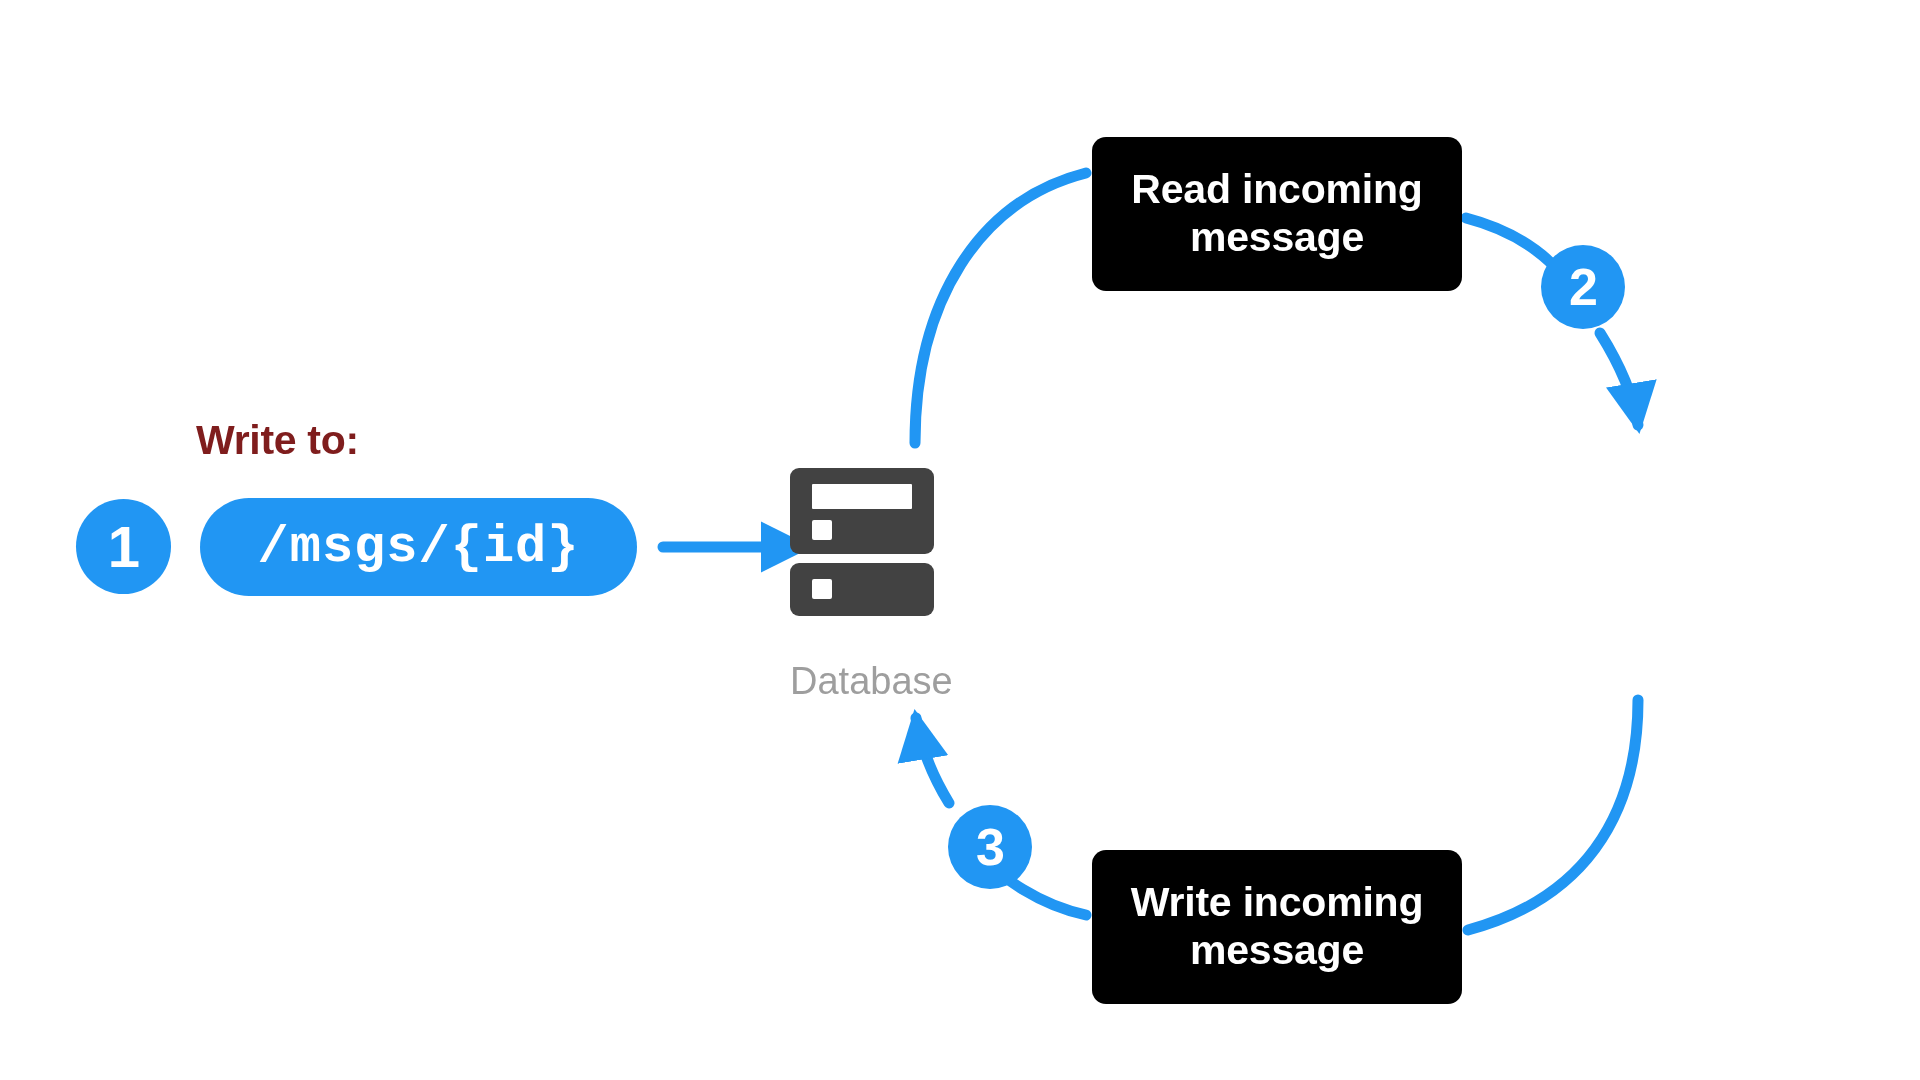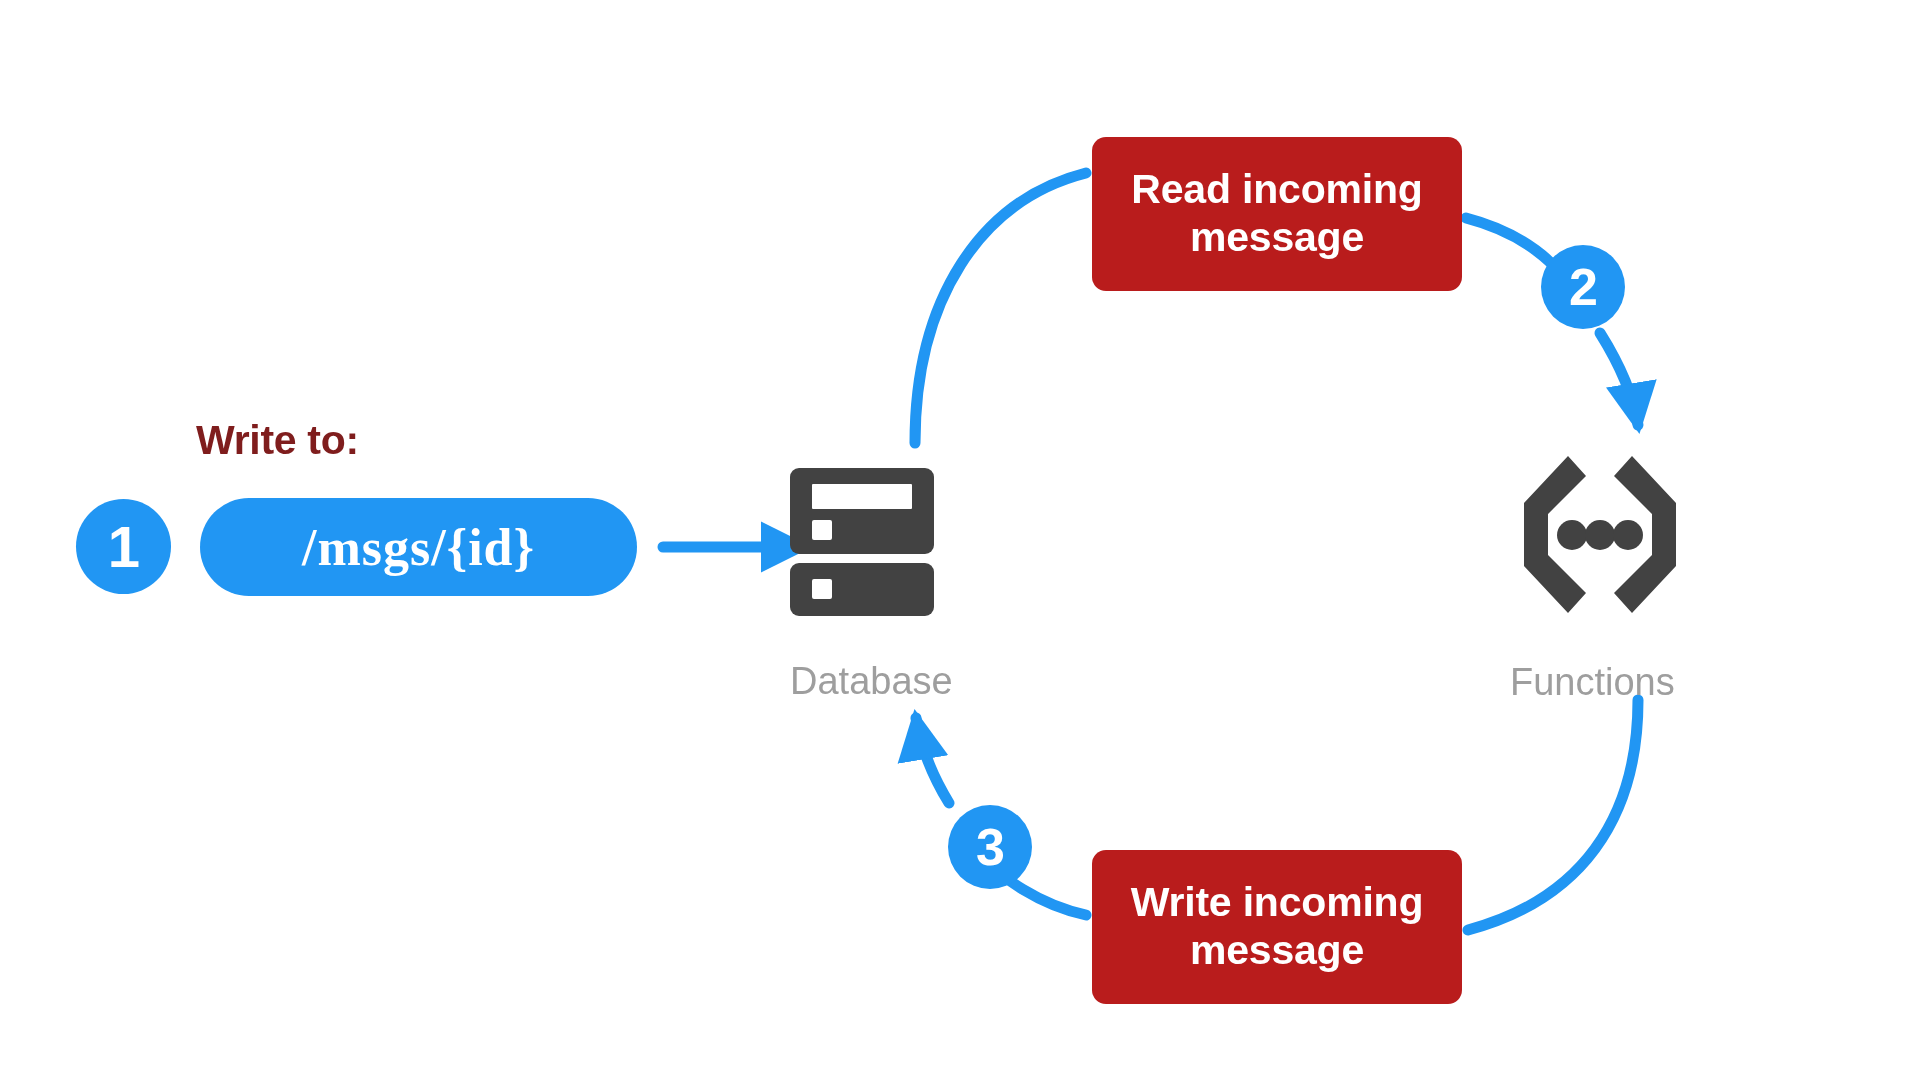--- a/index.html
+++ b/index.html
@@ -35,21 +35,21 @@
   }
 
   
   .node {
     position: absolute;
     box-sizing: border-box;
   }
 
   
   .process-box {
-    background: #b91c1c;
+    background: #000000;
     border-radius: 14px;
     display: flex;
     align-items: center;
     justify-content: center;
     text-align: center;
     color: #ffffff;
     font-weight: bold;
     font-size: 41px;
     line-height: 1.17;
     letter-spacing: -0.2px;
@@ -89,21 +89,21 @@
     left: 200px;
     top: 498px;
     width: 437px;
     height: 98px;
     background: #2196f3;
     border-radius: 49px;
     display: flex;
     align-items: center;
     justify-content: center;
     color: #ffffff;
-    font-family: Liberation Serif, serif;
+    font-family: Liberation Mono, monospace;
     font-size: 52px;
     font-weight: bold;
     letter-spacing: 1px;
     white-space: nowrap;
   }
 
   
   .service-node {
     position: absolute;
     display: flex;
@@ -202,33 +202,20 @@
         <div class="db-bar"></div>
         <div class="db-dot"></div>
       </div>
       <div class="db-block bottom">
         <div class="db-dot"></div>
       </div>
     </div>
     <div class="service-label">Database</div>
   </div>
 
-  <div class="service-node" id="functions-node">
-    <svg class="fn-icon" viewBox="0 0 180 165">
-
-      <path d="M 58 4 L 76 24 L 38 62 L 38 103 L 76 141 L 58 161 L 14 114 L 14 51 Z" fill="#424242"></path>
-
-      <path d="M 122 4 L 104 24 L 142 62 L 142 103 L 104 141 L 122 161 L 166 114 L 166 51 Z" fill="#424242"></path>
-
-      <circle cx="62" cy="83" r="15" fill="#424242"></circle>
-      <circle cx="90" cy="83" r="15" fill="#424242"></circle>
-      <circle cx="118" cy="83" r="15" fill="#424242"></circle>
-    </svg>
-    <div class="service-label">Functions</div>
-  </div>
 
   <div class="node process-box" id="box-read">
     <span>
       <span>Read incoming</span><br>
       <span>message</span>
     </span>
   </div>
 
   <div class="step-badge" id="badge-2">2</div>
 

